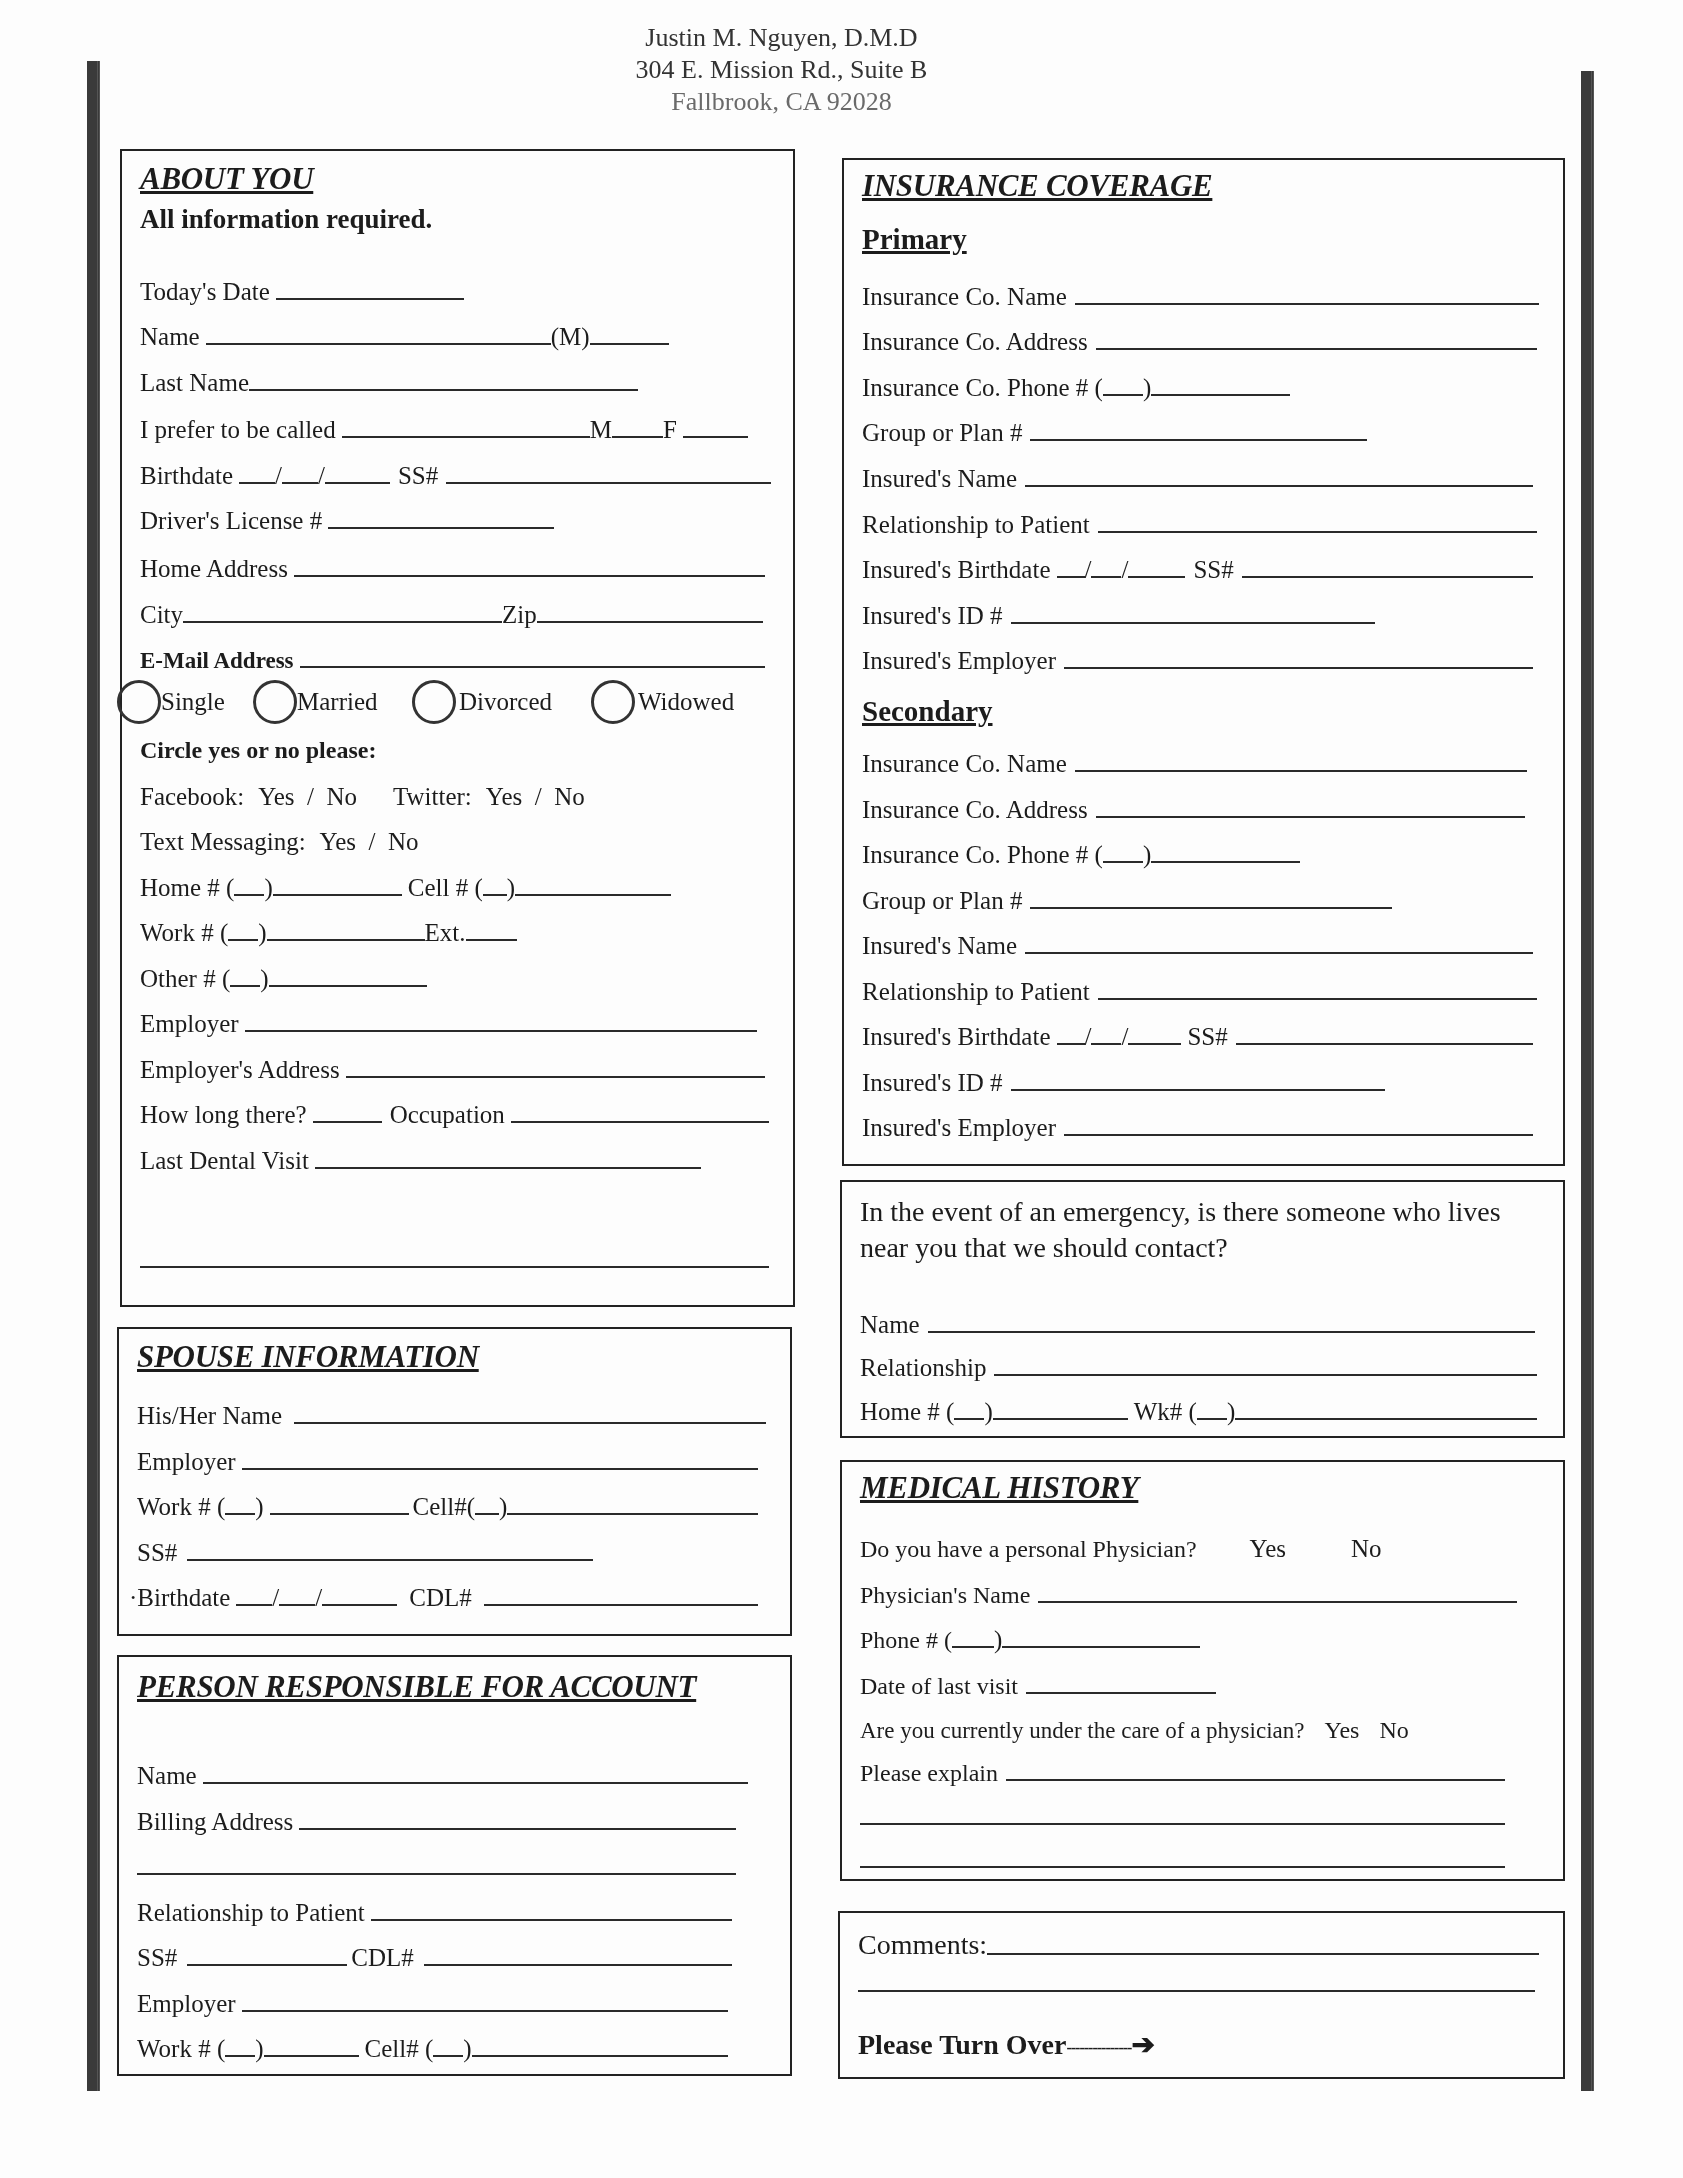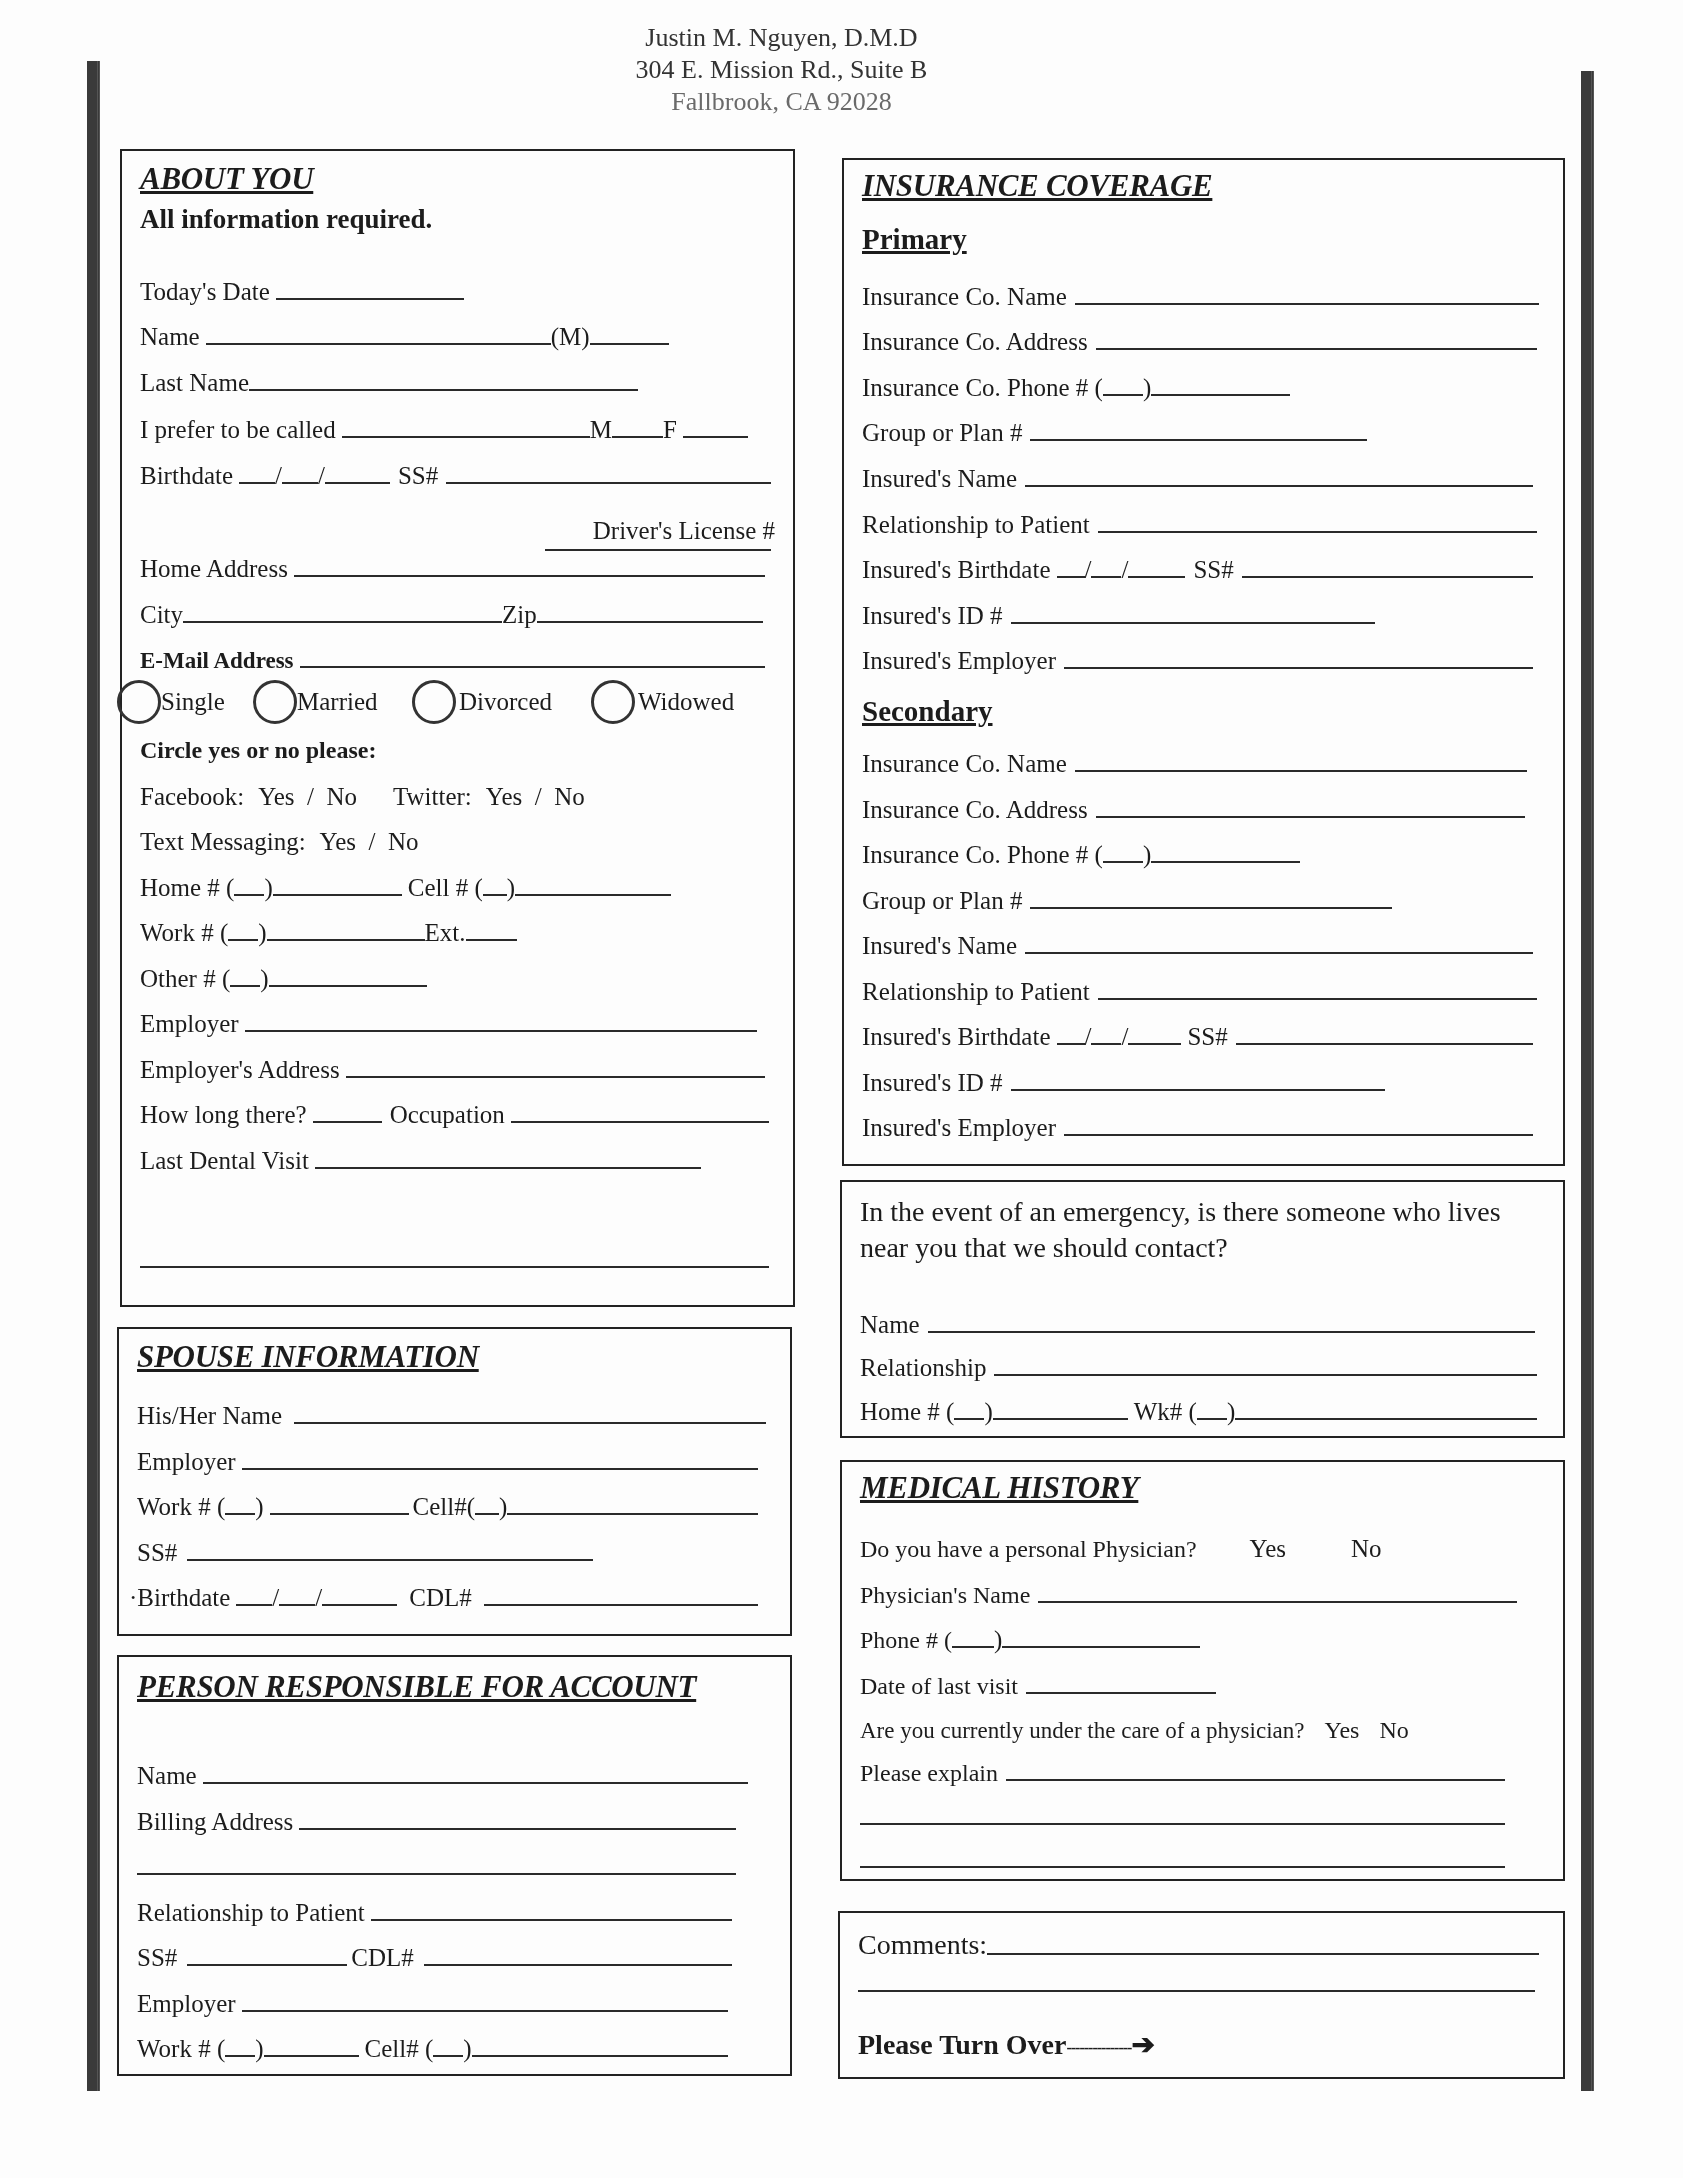--- a/index.html
+++ b/index.html
@@ -70,21 +70,21 @@
   <div class="row" style="top:305px;">
     <span class="lbl">Birthdate</span>
     <span class="line fixed" style="width:36px; margin-right:0;"></span>
     <span class="lbl">/</span>
     <span class="line fixed tight" style="width:36px;"></span>
     <span class="lbl">/</span>
     <span class="line fixed tight" style="width:65px;"></span>
     <span class="lbl" style="margin-left:8px;">SS#</span>
     <span class="line" style="margin-left:8px;"></span>
   </div>
-  <div class="row" style="top:366px;flex-direction:column;">
+  <div class="row" style="top:350px;">
     <span class="lbl">Driver's License #</span>
     <span class="line fixed" style="width:226px;"></span>
   </div>
   <div class="row" style="top:398px;">
     <span class="lbl">Home Address</span>
     <span class="line" style="margin-right:10px;"></span>
   </div>
   <div class="row" style="top:444px;">
     <span class="lbl">City</span>
     <span class="line fixed tight" style="width:319px;"></span>

